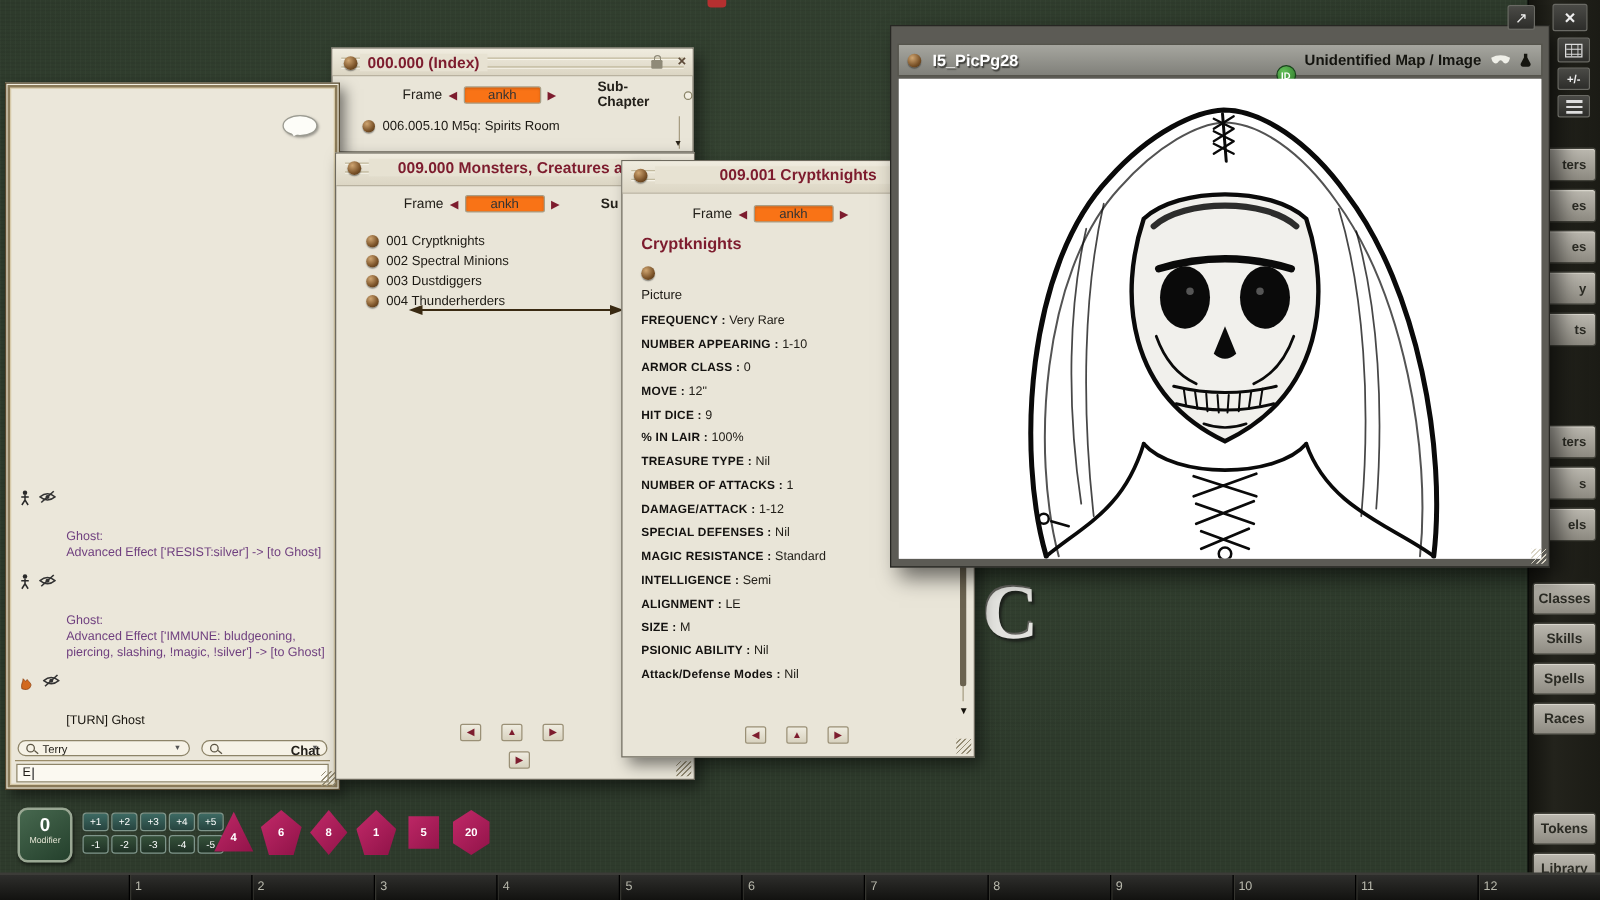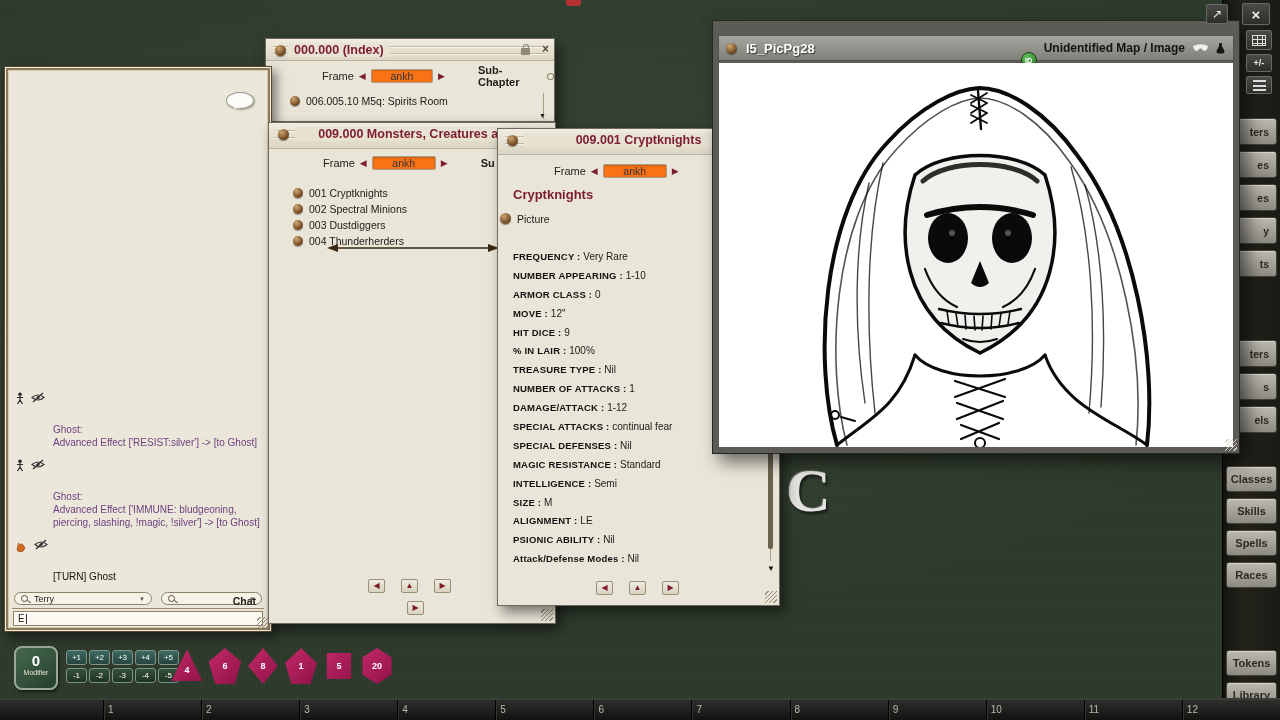--- a/index.html
+++ b/index.html
@@ -68,22 +68,22 @@
   #monsters-win .entries { position:absolute; top:62px; left:0; right:10px; }
   #monsters-win .divider { position:absolute; left:56px; top:120px; }
   #monsters-win .nav-btns { left:99px; top:456px; }
   #monsters-win .nav-single { left:138px; top:478px; }
 
   
   #crypt-win { left:497px; top:128px; width:283px; height:478px; z-index:14; }
   #crypt-win .win-header { height:26px; }
   #crypt-win .frame-row { top:33px; padding-left:56px; }
   #crypt-heading { position:absolute; left:15px; top:58px; font-size:13px; font-weight:bold; color:#7d1c2e; }
-  #picture-row { position:absolute; left:2px; top:84px; display:flex; gap:6px;
-    font-size:10.5px; color:#1d1a14; cursor:pointer; }
+  #picture-row { position:absolute; left:15px; top:84px; display:flex; gap:6px;
+    font-size:10.5px; color:#1d1a14; cursor:pointer;flex-direction:column; }
   .stats { position:absolute; left:15px; right:20px; top:118px; }
   .stat-row { height:18.9px; display:flex; align-items:center; font-size:10px; color:#23201a; white-space:nowrap; overflow:hidden; }
   .stat-label { font-weight:bold; font-size:9.5px; color:#141210; letter-spacing:.2px; }
   .stat-label::after { content:" : "; white-space:pre; font-weight:bold; }
   #crypt-win .nav-btns { left:98px; top:452px; }
   #crypt-scroll { position:absolute; right:4px; top:115px; bottom:32px; width:9px; }
   #crypt-scroll .track { position:absolute; left:4px; top:0; bottom:12px; width:1px; background:#a79d82; }
   #crypt-scroll .thumb { position:absolute; left:2px; bottom:24px; width:5px; height:115px; background:#6b6350; border-radius:2px; }
   #crypt-scroll .arr { position:absolute; left:1px; bottom:0; font-size:8px; color:#15120c; cursor:pointer; }
 
@@ -404,42 +404,38 @@
       </div>
         <div class="stat-row">
         <span class="stat-label">NUMBER OF ATTACKS</span>
           <span class="stat-value">1</span>
       </div>
         <div class="stat-row">
         <span class="stat-label">DAMAGE/ATTACK</span>
           <span class="stat-value">1-12</span>
       </div>
         <div class="stat-row">
-        <span class="stat-label">SPECIAL ATTACKS</span>
-          <span class="stat-value">continual fear</span>
-      </div>
-        <div class="stat-row">
         <span class="stat-label">SPECIAL DEFENSES</span>
           <span class="stat-value">Nil</span>
       </div>
         <div class="stat-row">
         <span class="stat-label">MAGIC RESISTANCE</span>
           <span class="stat-value">Standard</span>
       </div>
         <div class="stat-row">
         <span class="stat-label">INTELLIGENCE</span>
           <span class="stat-value">Semi</span>
       </div>
         <div class="stat-row">
+        <span class="stat-label">ALIGNMENT</span>
+          <span class="stat-value">LE</span>
+      </div>
+        <div class="stat-row">
         <span class="stat-label">SIZE</span>
           <span class="stat-value">M</span>
-      </div>
-        <div class="stat-row">
-        <span class="stat-label">ALIGNMENT</span>
-          <span class="stat-value">LE</span>
       </div>
         <div class="stat-row">
         <span class="stat-label">PSIONIC ABILITY</span>
           <span class="stat-value">Nil</span>
       </div>
         <div class="stat-row">
         <span class="stat-label">Attack/Defense Modes</span>
           <span class="stat-value">Nil</span>
       </div>
       </div>

